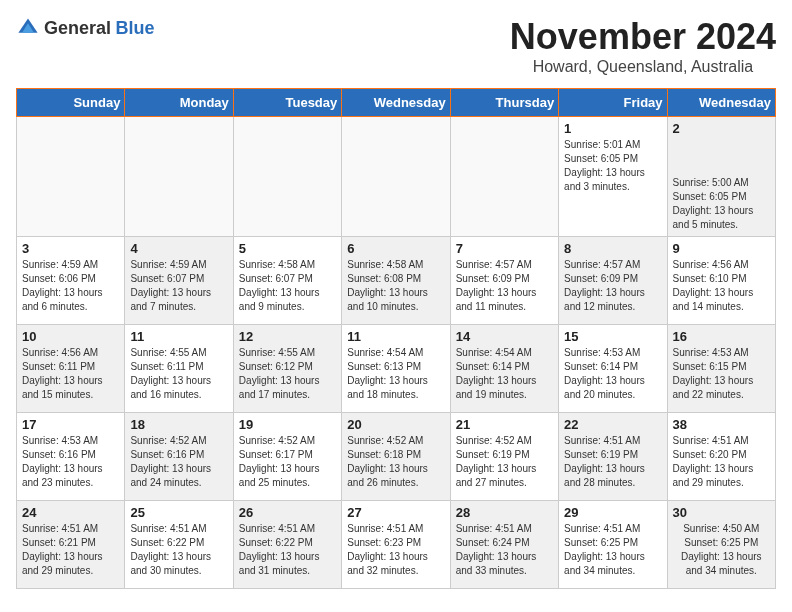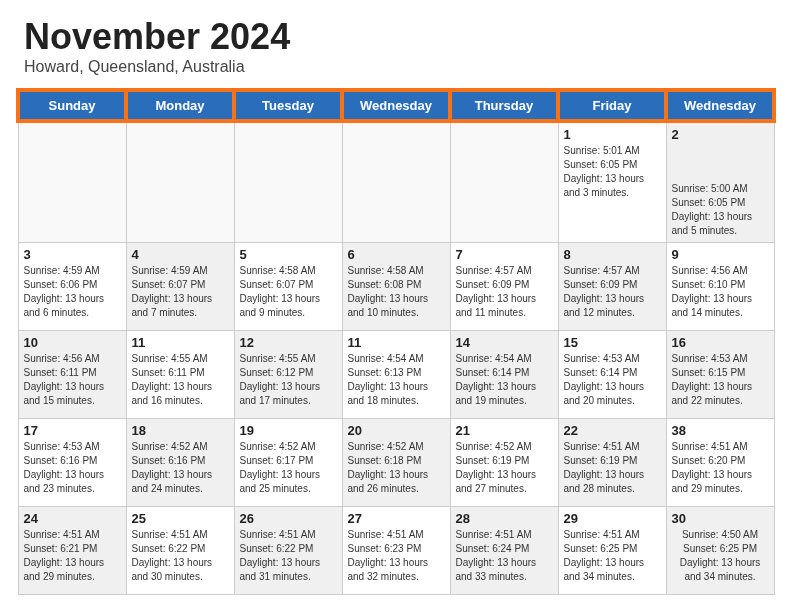--- a/index.html
+++ b/index.html
@@ -29,21 +29,21 @@
     .logo-text-blue {
       font-size: 18px;
       font-weight: bold;
       color: #2a6ebb;
     }
     .logo-icon {
       width: 24px;
       height: 24px;
     }
     .title-block {
-      text-align: left;
+      text-align: center;
       margin-left: 8px;
     }
     .month-title {
       font-size: 36px;
       font-weight: bold;
       color: #222;
     }
     .location-title {
       font-size: 16px;
       color: #444;
@@ -51,22 +51,22 @@
     .calendar-table {
       width: 100%;
       border-collapse: collapse;
       table-layout: fixed;
     }
     .calendar-table th {
       background-color: #2a6ebb;
       color: #fff;
       font-size: 13px;
       padding: 6px 4px;
-      text-align: center;
-      border: 4px solid #f97316;
+      text-align: right;
+      border: 1px solid #f97316;
     }
     .calendar-table td {
       vertical-align: top;
       border: 1px solid #ccc;
       padding: 4px 5px;
       height: 88px;
       font-size: 10.5px;
       color: #333;
       background: #fff;
     }
@@ -86,20 +86,30 @@
     .day-info {
       font-size: 10px;
       color: #333;
       line-height: 1.4;
     }
   </style>
 </head>
 <body>
 
 <div class="header-section">
+  <div class="logo">
+    <svg class="logo-icon" viewBox="0 0 40 40" xmlns="http://www.w3.org/2000/svg">
+      <polygon points="20,4 36,28 4,28" fill="#2a6ebb"></polygon>
+      <polygon points="20,12 30,28 10,28" fill="#4a9de0"></polygon>
+    </svg>
+    <div>
+      <span class="logo-text-general">General</span>
+      <span class="logo-text-blue">Blue</span>
+    </div>
+  </div>
   <div class="title-block">
     <div class="month-title">November 2024</div>
     <div class="location-title">Howard, Queensland, Australia</div>
   </div>
 </div>
 
 <table class="calendar-table">
   <thead>
     <tr>
     <th>Sunday</th>

